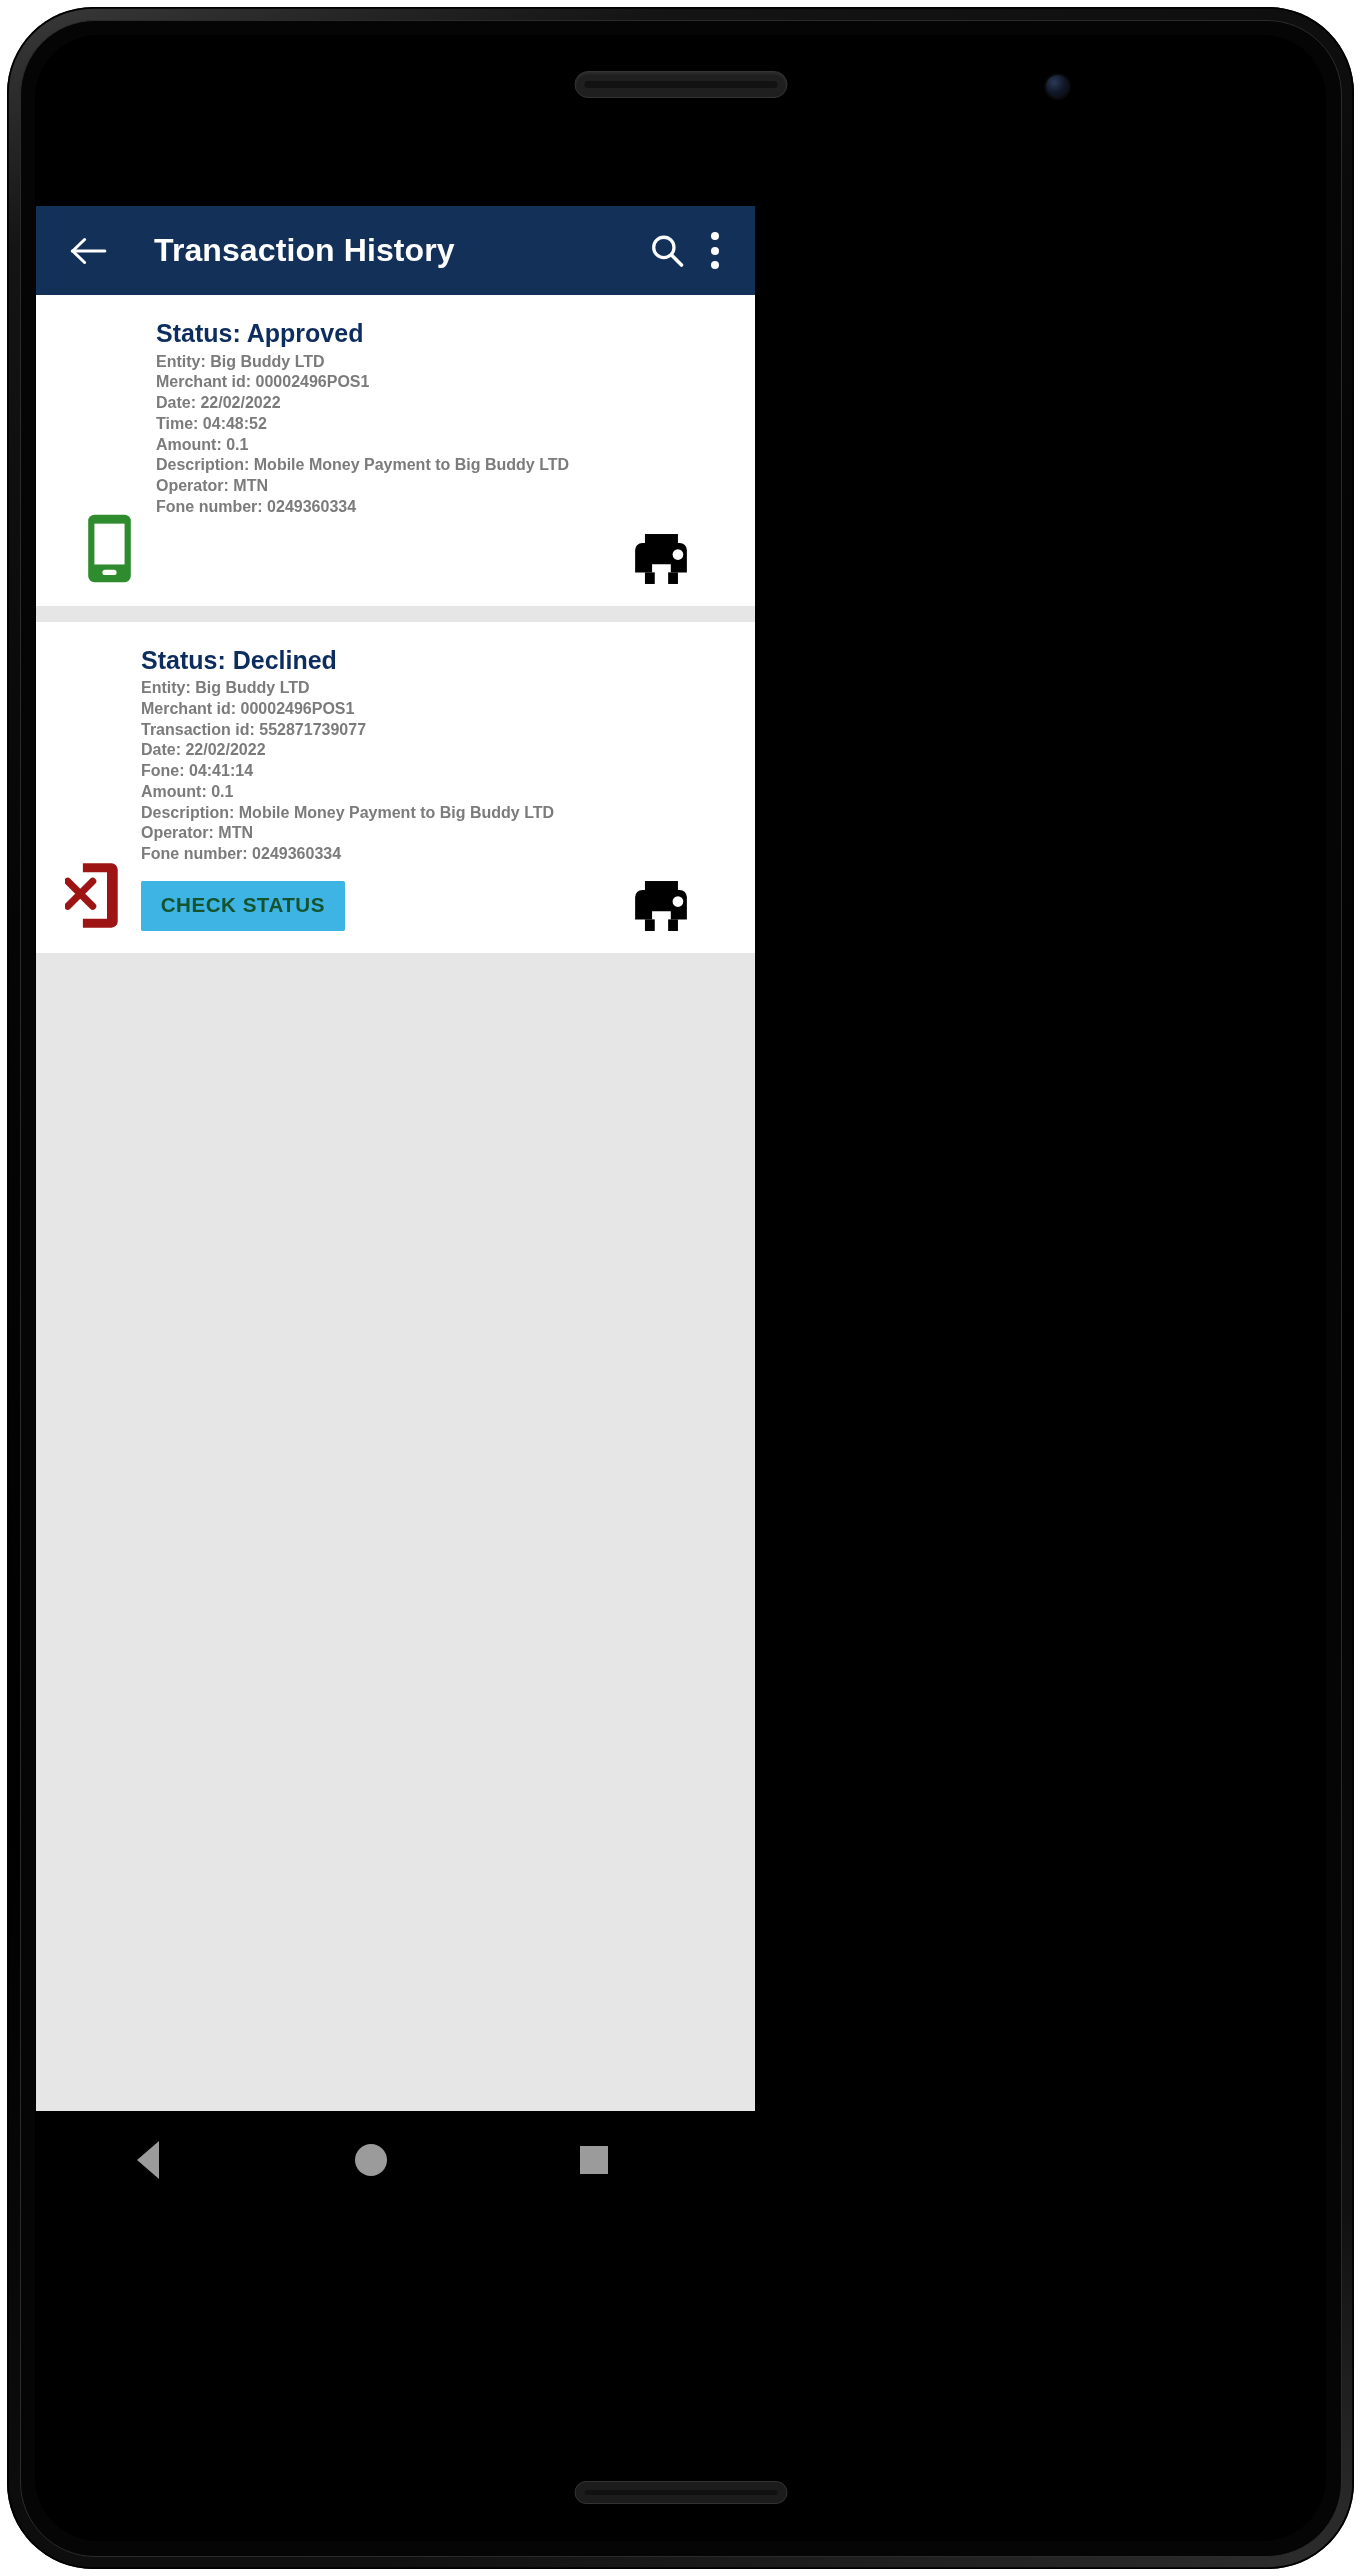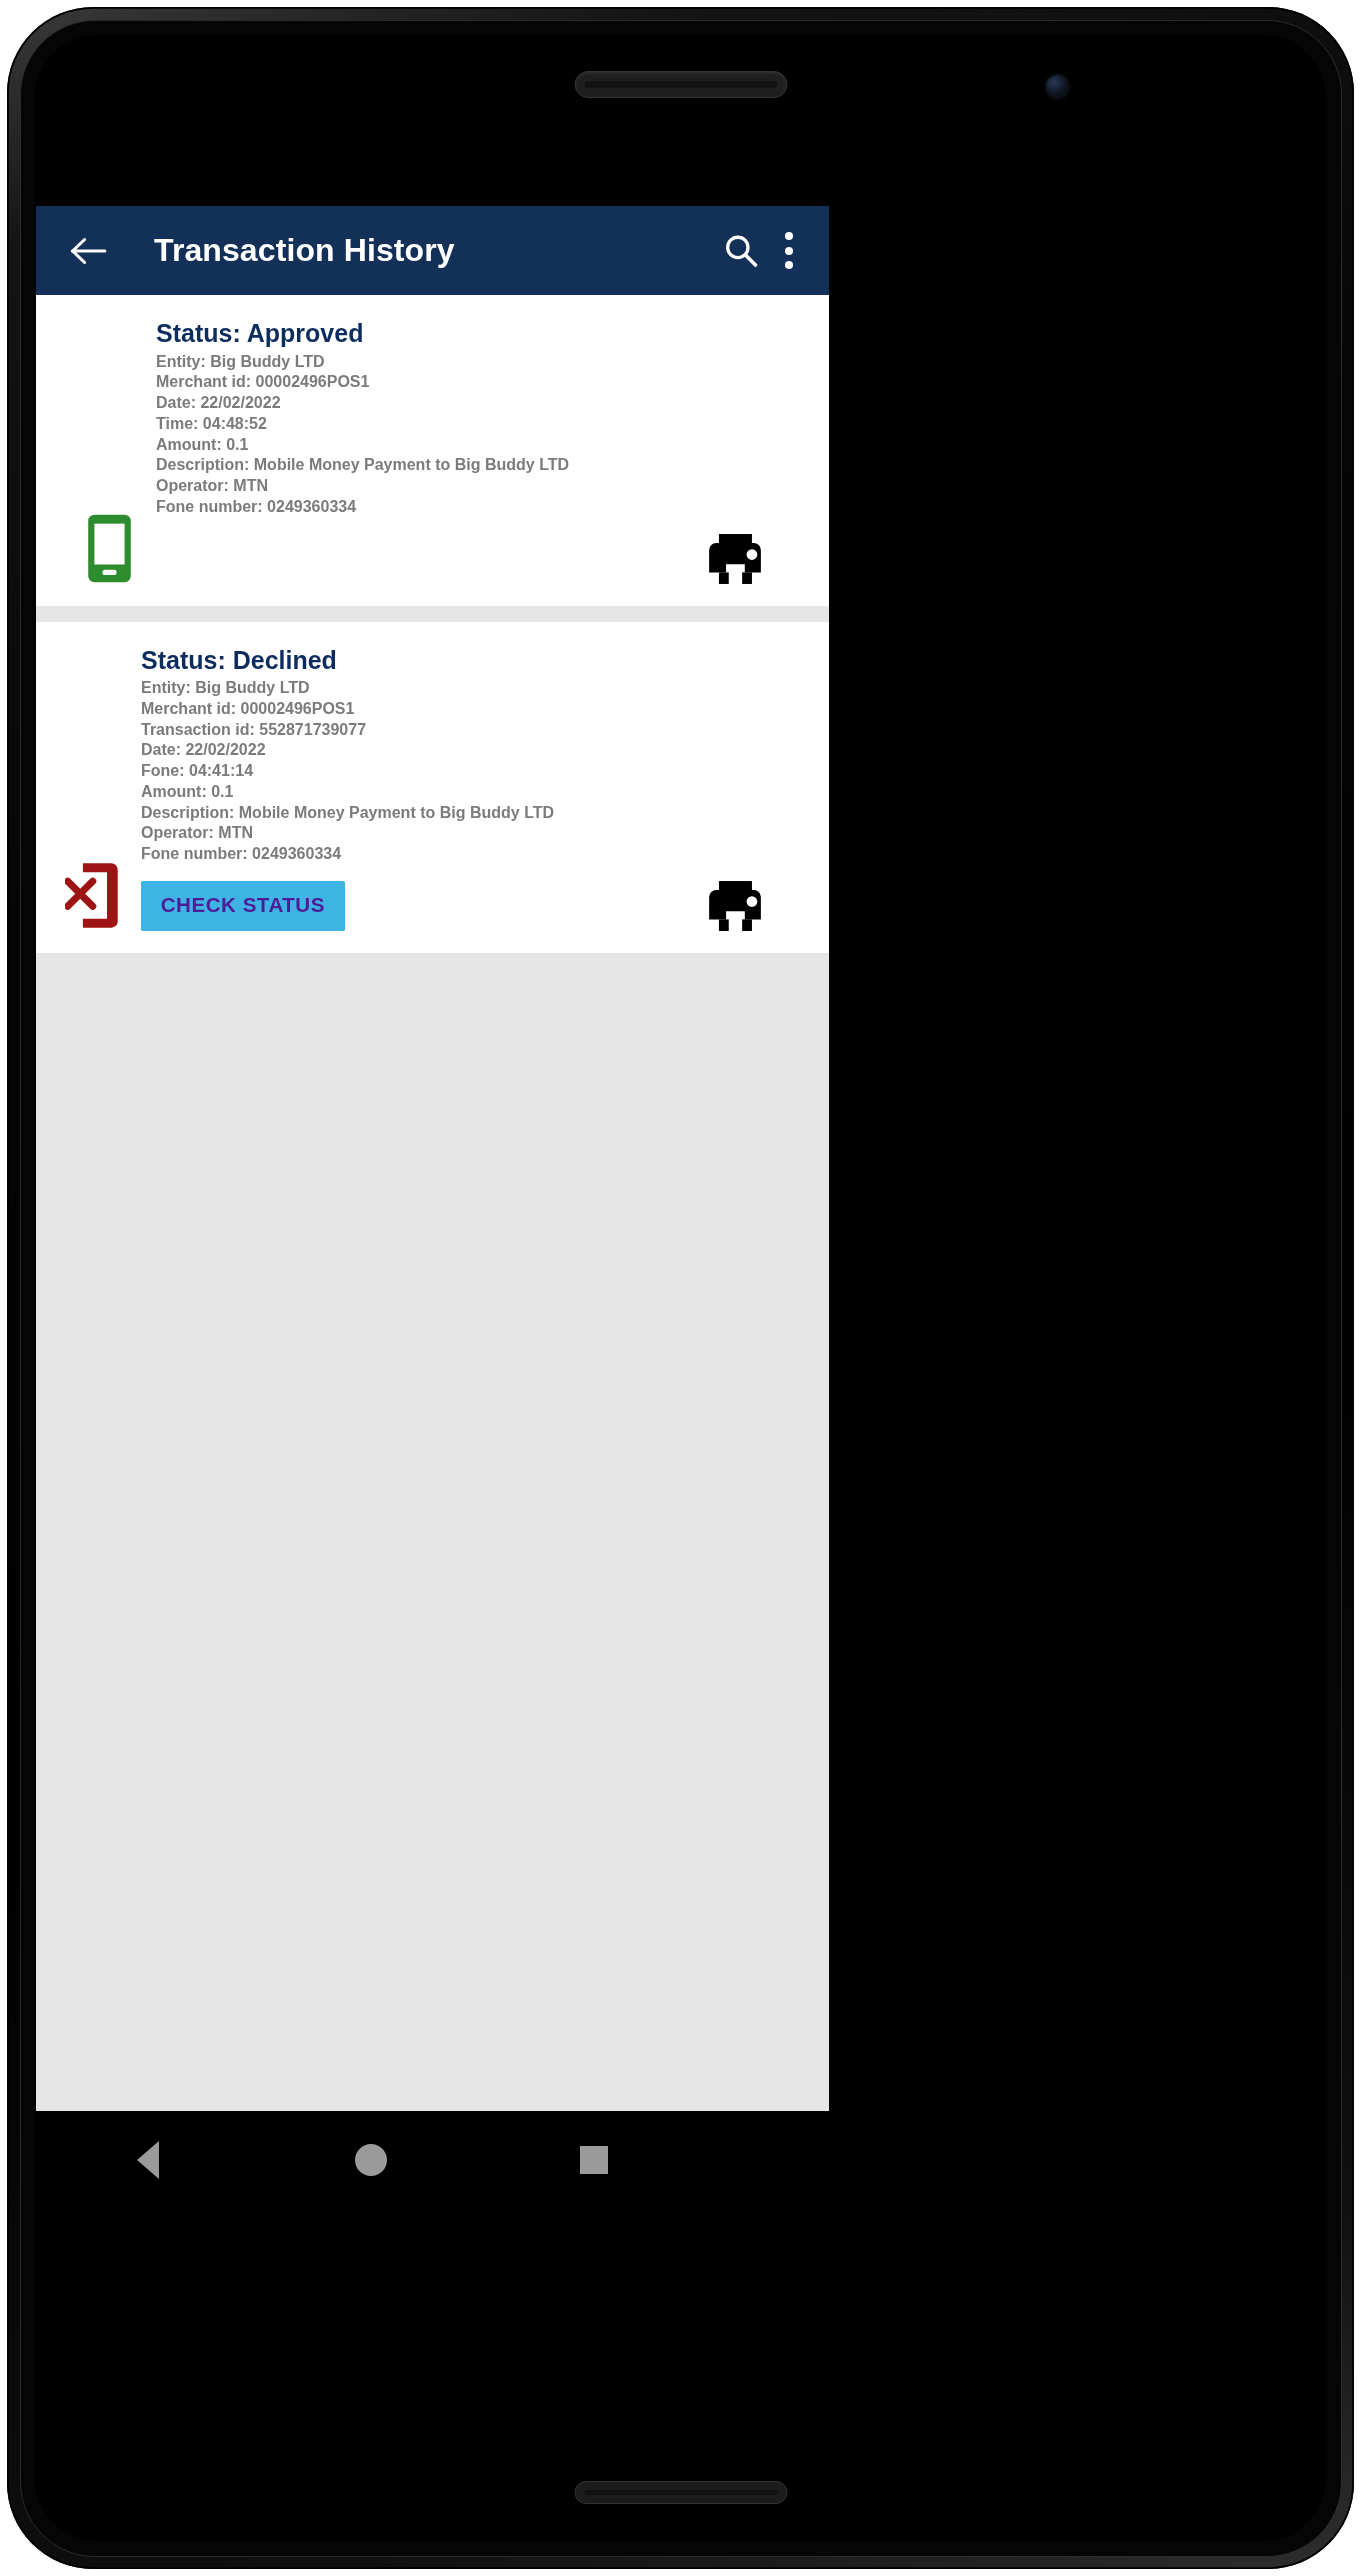--- a/index.html
+++ b/index.html
@@ -67,21 +67,21 @@
   #bottom-grille::after {
     content: ""; position: absolute;
     left: 9px; right: 9px; top: 8px; height: 5.4px;
     border-radius: 3.6px; background: #111;
   }
 
   
   #screen {
     position: absolute;
     left: 36px; top: 206px;
-    width: 793px; height: 1905px;
+    width: 719px; height: 1905px;
     background: #e6e6e6;
     overflow: hidden;
   }
 
   
   #appbar {
     position: relative;
     height: 89px;
     background: #123058;
     display: flex;
@@ -146,21 +146,21 @@
   }
 
   .card-footer {
     display: flex;
     align-items: center;
     margin-top: 14.3px;
     min-height: 55px;
   }
   .check-status-btn {
     background: #3EB4E5;
-    color: #4c1d95;
+    color: #14532d;
     font-size: 20.6px;
     font-weight: bold;
     letter-spacing: 0.5px;
     border: none;
     padding: 12.5px 19.7px 13.4px 19.7px;
     border-radius: 1.8px;
     font-family: "Liberation Sans", sans-serif;
     cursor: pointer;
   }
   .footer-spacer { flex: 1 1 auto; }

